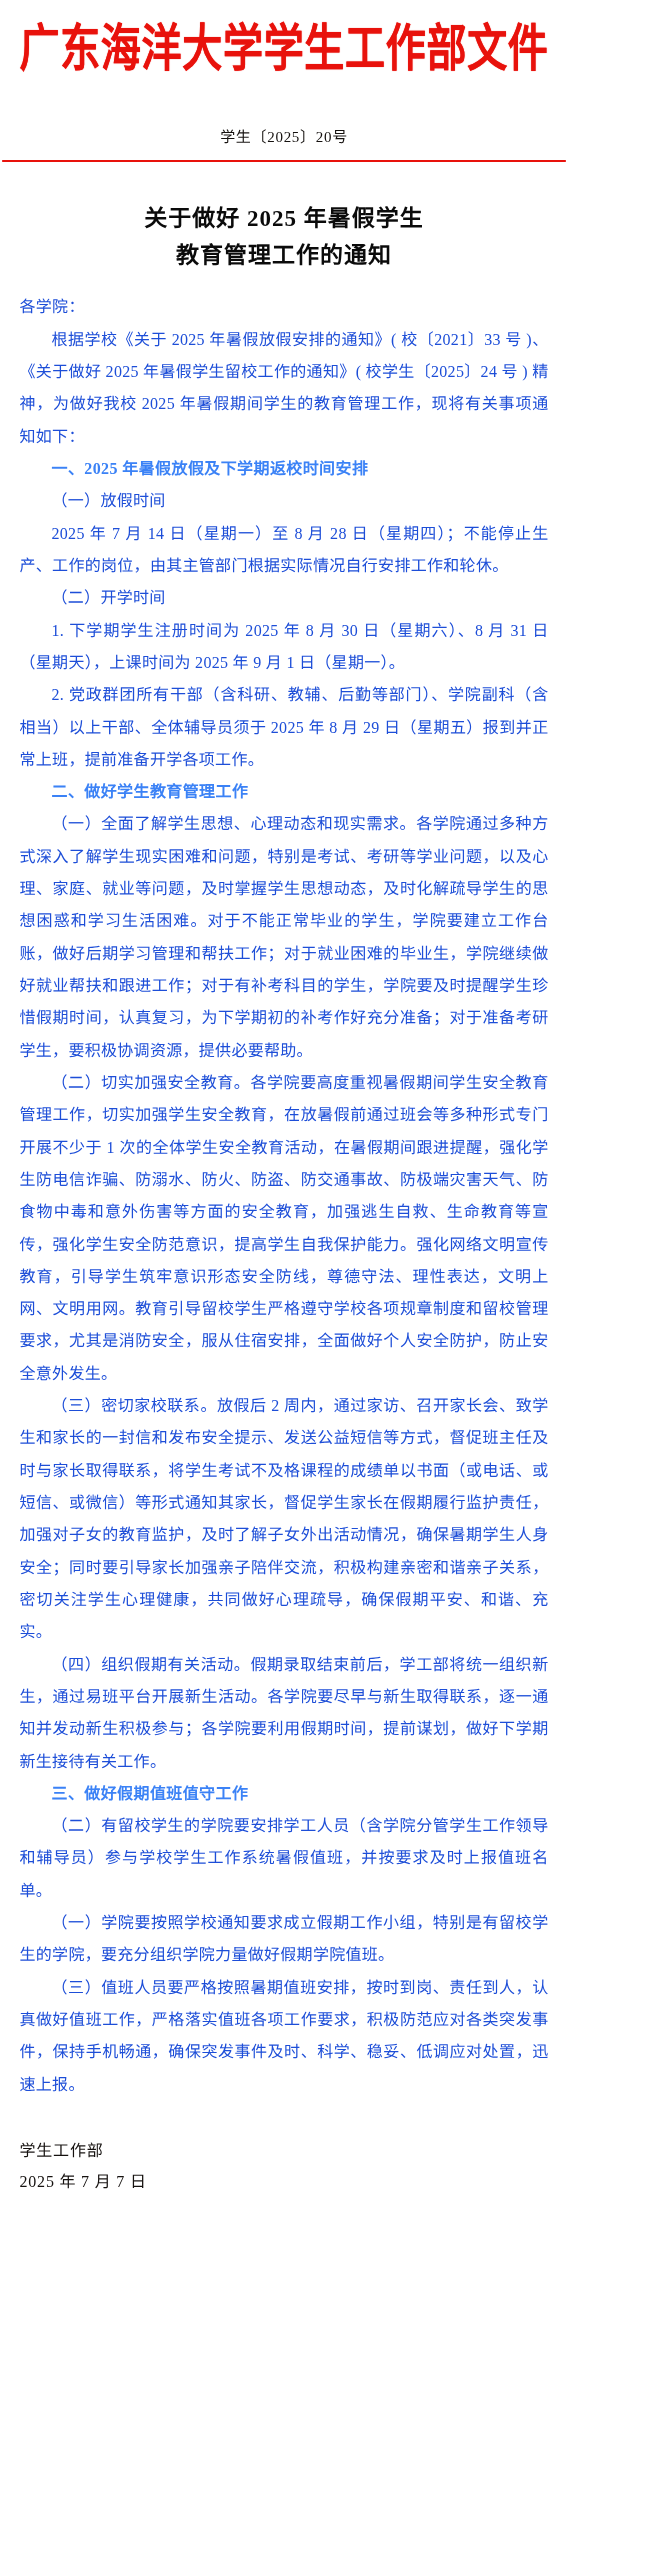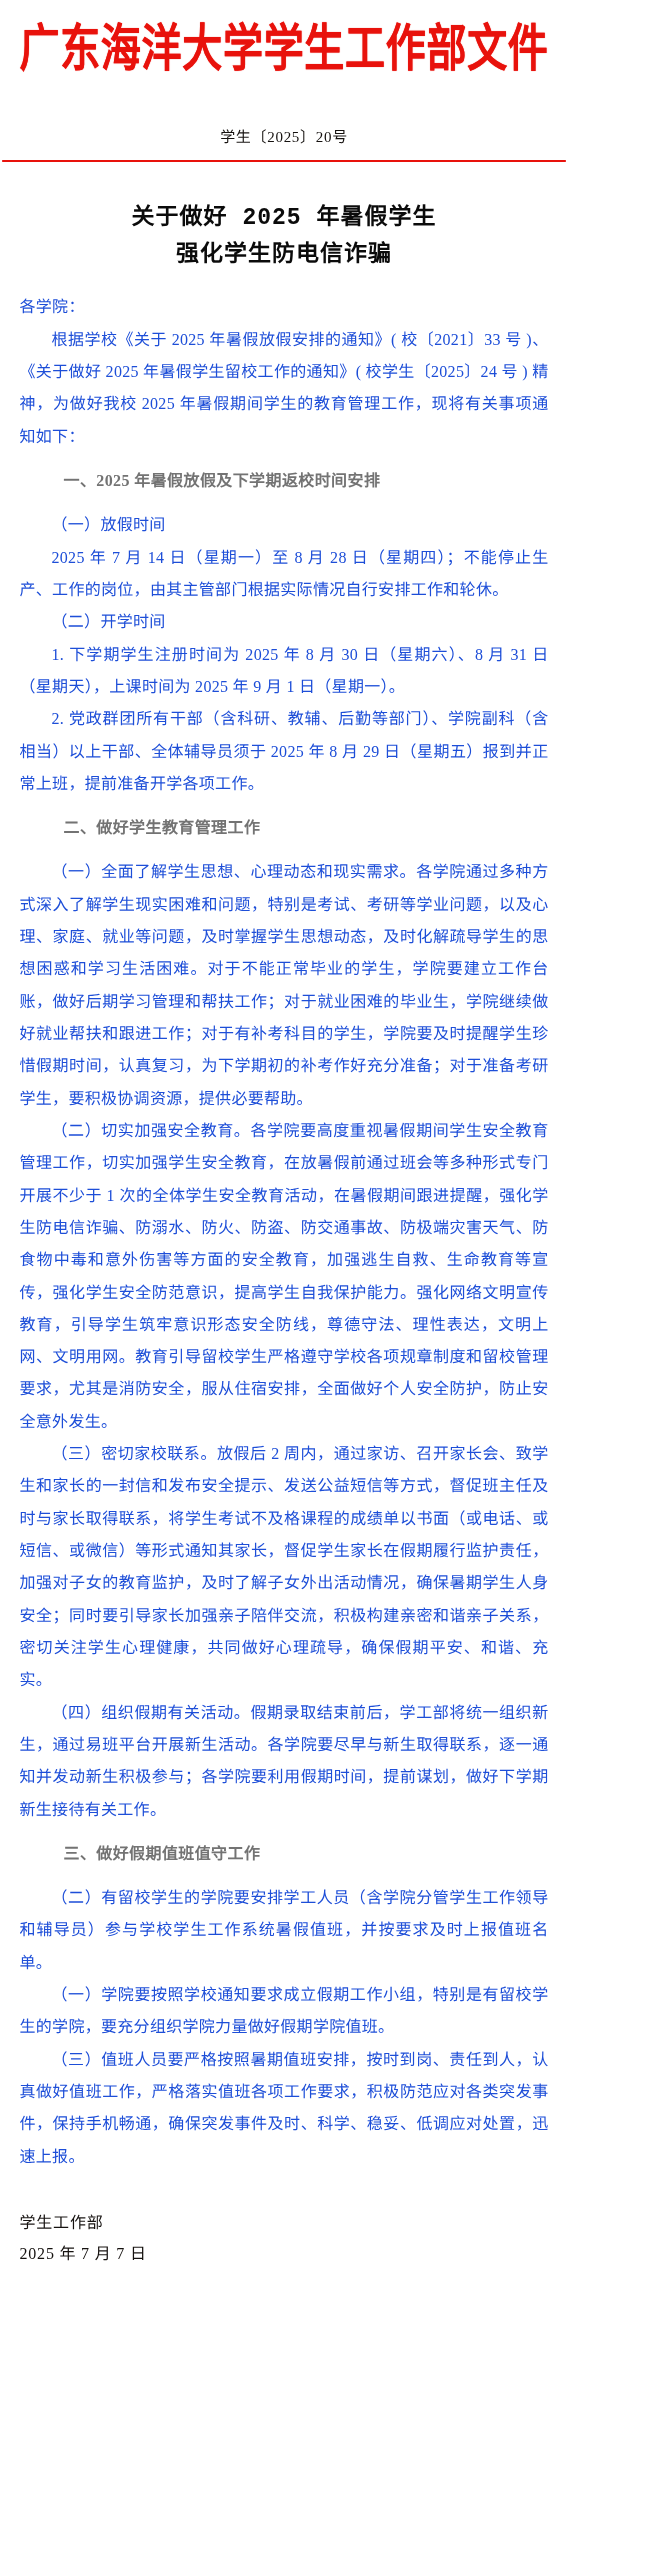--- a/index.html
+++ b/index.html
@@ -68,21 +68,21 @@
   .doc-title {
     margin: 38px auto 0 auto;
     width: 534px;
     text-align: center;
     font-weight: bold;
     font-size: 23px;
     line-height: 1.62;
     letter-spacing: 1px;
     color: #0b0b0b;
   }
-  .doc-title .tline { display: block; font-family: Liberation Mono, monospace; }
+  .doc-title .tline { display: block; }
 
   
   .body-block {
     margin: 17px auto 0 auto;
     width: 529px;
   }
   .salutation {
     font-size: 16px;
     line-height: 2.02;
     letter-spacing: 0.4px;
@@ -95,28 +95,28 @@
     line-height: 2.02;
     letter-spacing: 0.3px;
     text-align: justify;
     text-justify: inter-ideograph;
     text-indent: 2em;
     color: #1d4ed8;
   }
   p.para.noindent { text-indent: 0; }
 
   h2.section-heading {
-    margin: 12px;
+    margin: 0;
     font-size: 16px;
     line-height: 2.02;
     letter-spacing: 0.4px;
     font-weight: bold;
     text-indent: 2em;
     text-align: left;
-    color: #737373;
+    color: #3b82f6;
   }
 
   
   .signature {
     margin: 35px 0 0 0;
     padding-right: 63px;
     text-align: left;
   }
   .signature div {
     font-size: 16px;
@@ -138,21 +138,21 @@
   </div>
 
   <div class="doc-number-row">
     <span class="doc-number">学生〔2025〕20号</span>
   </div>
 
   <div class="red-rule"></div>
 
   <div class="doc-title">
     <span class="tline">关于做好 2025 年暑假学生</span>
-    <span class="tline">强化学生防电信诈骗</span>
+    <span class="tline">教育管理工作的通知</span>
   </div>
 
   <div class="body-block">
 
     <p class="para noindent salutation">各学院：</p>
 
     <p class="para">根据学校《关于 2025 年暑假放假安排的通知》( 校〔2021〕33 号 )、《关于做好 2025 年暑假学生留校工作的通知》( 校学生〔2025〕24 号 ) 精神，为做好我校 2025 年暑假期间学生的教育管理工作，现将有关事项通知如下：</p>
 
     <h2 class="section-heading">一、2025 年暑假放假及下学期返校时间安排</h2>
     <p class="para">（一）放假时间</p>

